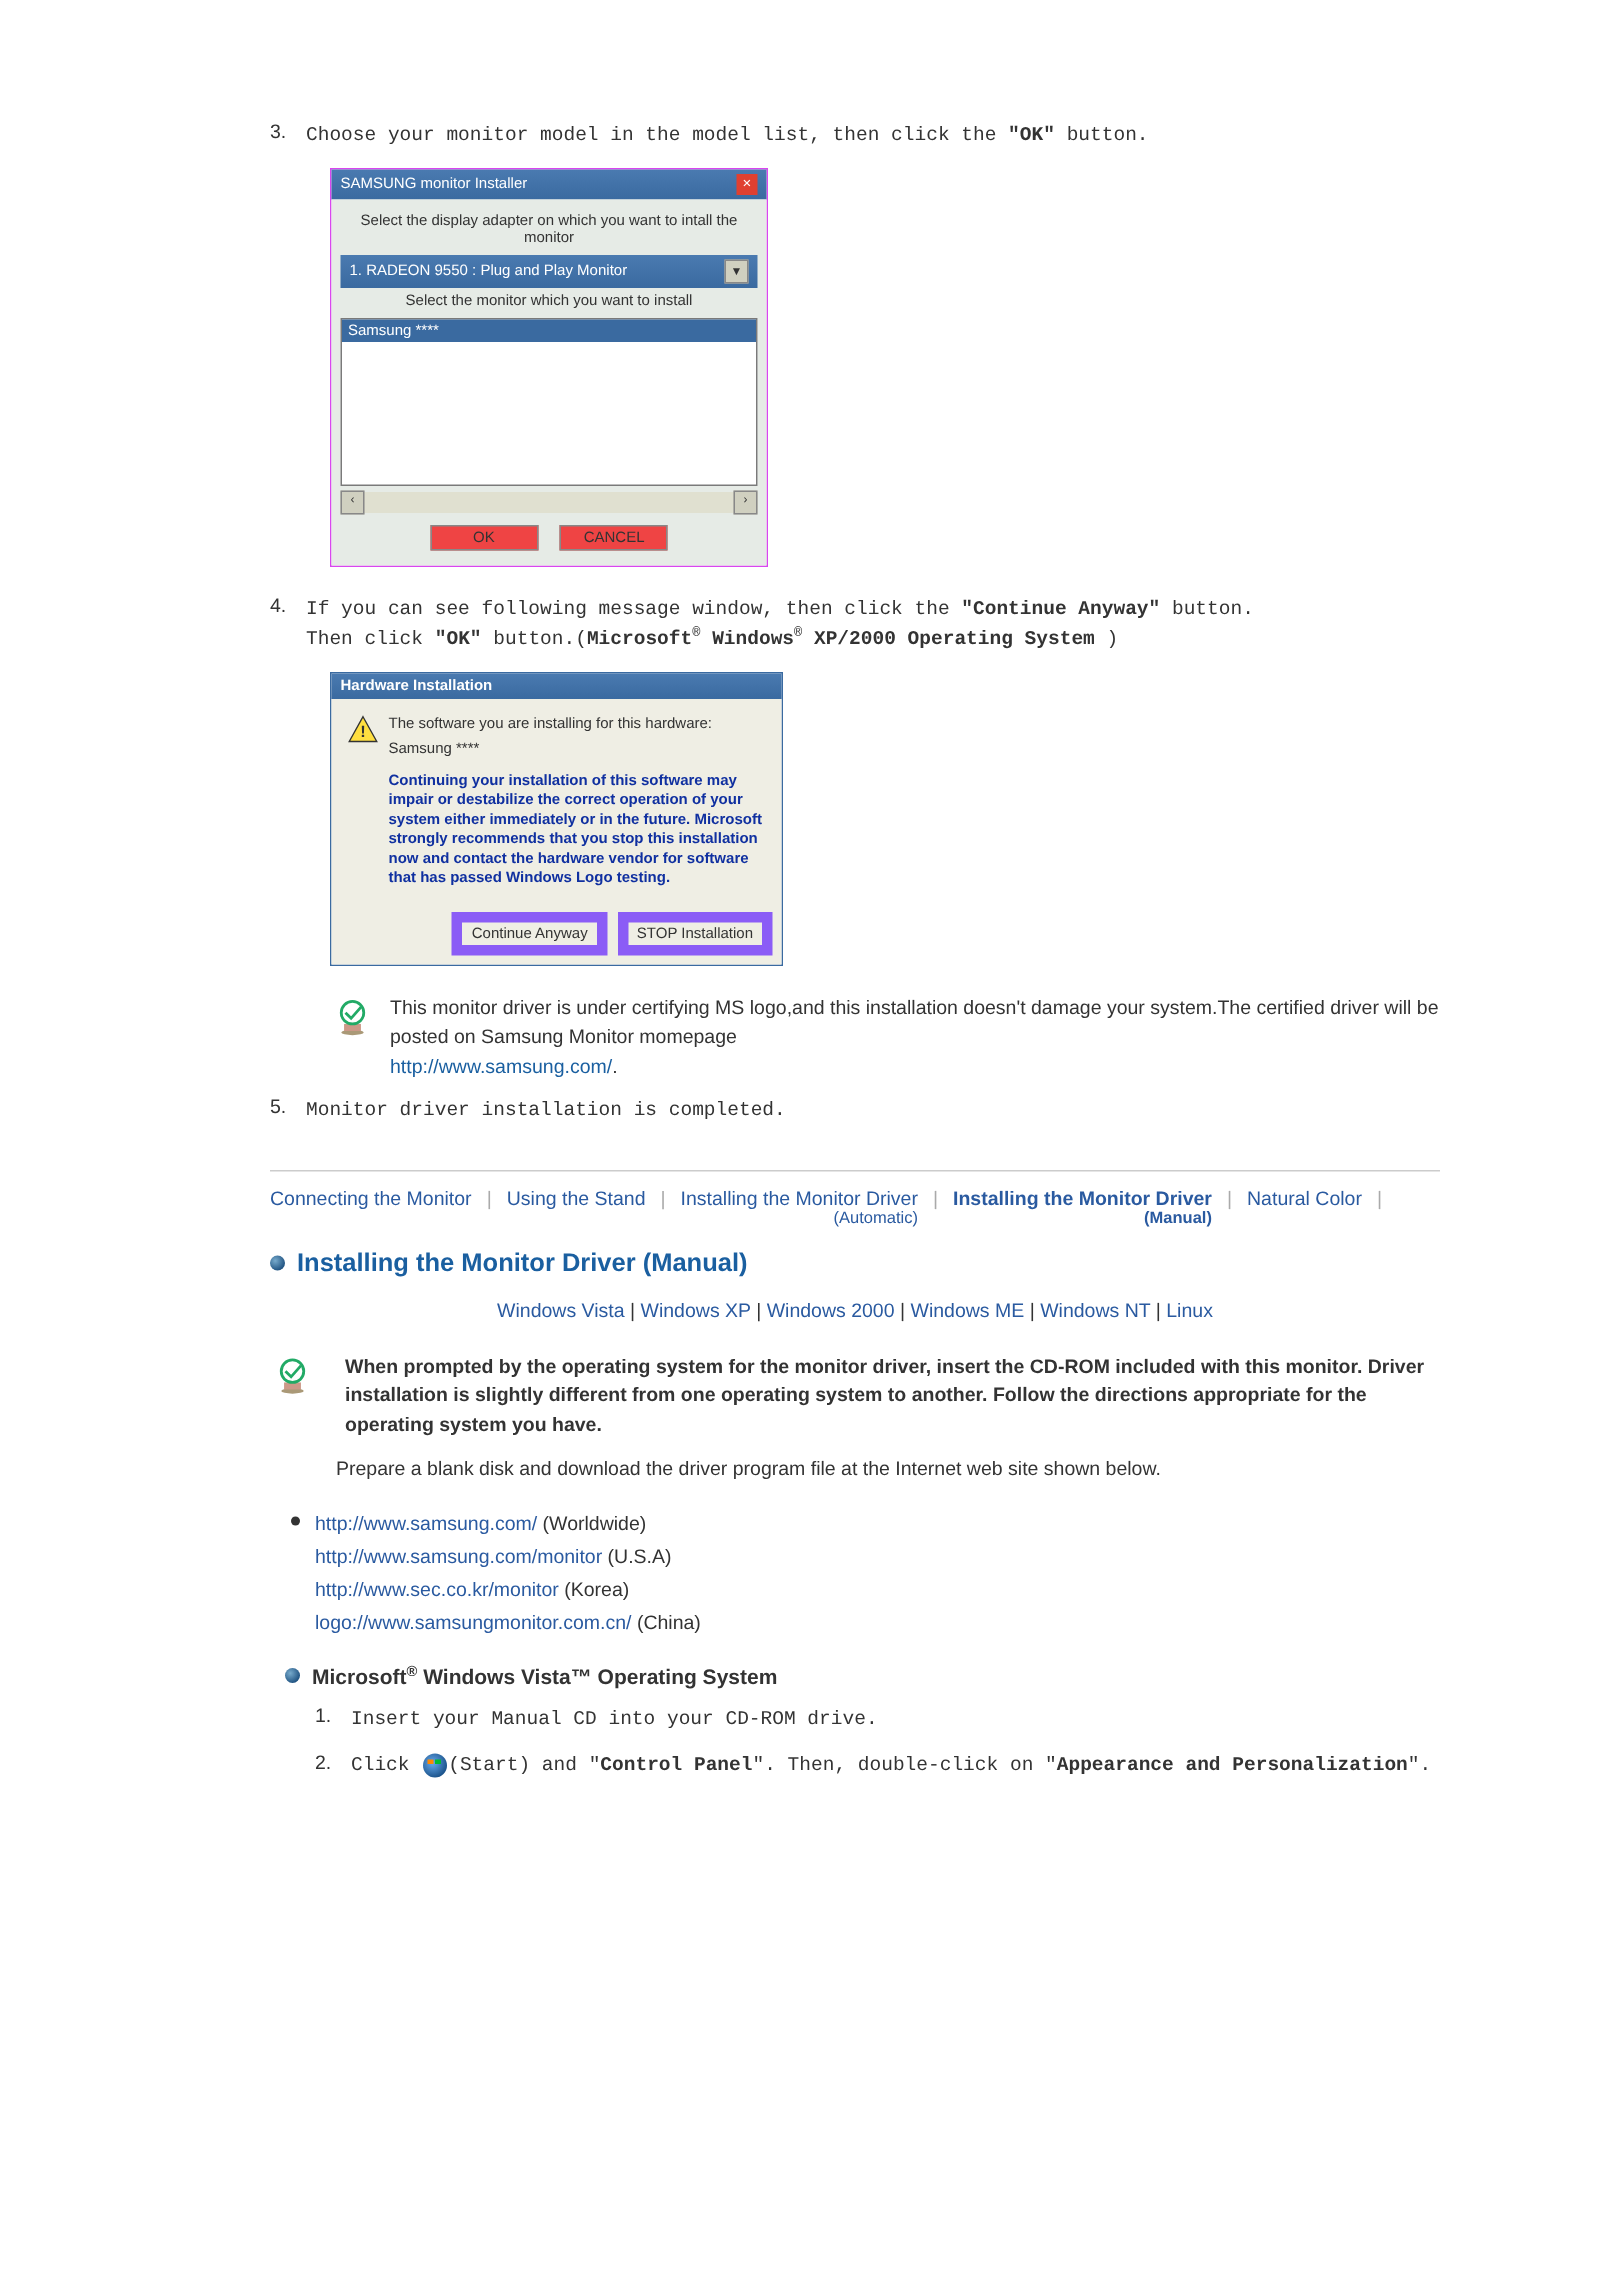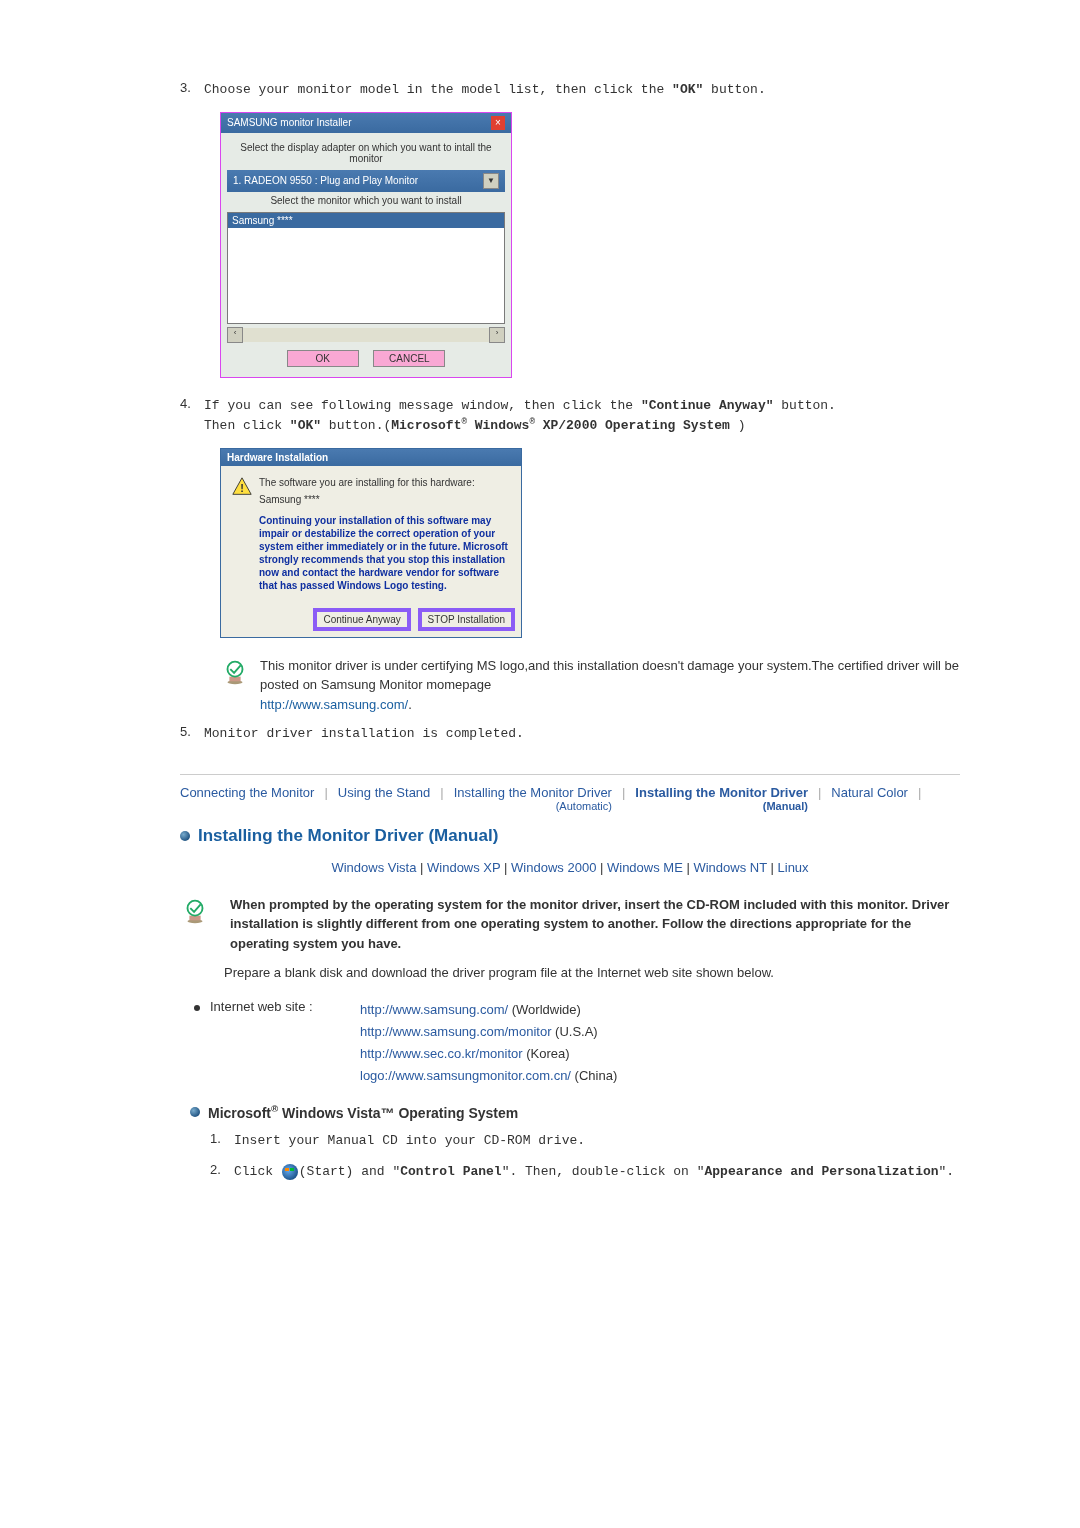--- a/index.html
+++ b/index.html
@@ -106,21 +106,21 @@
   text-align: center;
 }
 .inst-btns {
   text-align: center;
   padding: 8px 0 4px;
 }
 .inst-btn {
   display: inline-block;
   width: 70px;
   padding: 2px 0;
-  background: #f9a8d4;
+  background: #ef4444;
   border: 1px solid #888;
   margin: 0 6px;
   font-size: 10px;
   text-align: center;
 }
 
 
 .hw-dialog {
   width: 300px;
   border: 1px solid #3a6aa0;
@@ -147,21 +147,21 @@
 .hw-text a { color: #1030a0; text-decoration: underline; }
 .hw-btns {
   background: #efeee4;
   text-align: right;
   padding: 6px;
 }
 .hw-btn {
   display: inline-block;
   padding: 2px 6px;
   background: #efeee4;
-  border: 4px solid #8b5cf6;
+  border: 7px solid #8b5cf6;
   font-size: 10px;
   margin-left: 4px;
 }
 
 .note-row {
   display: flex;
   margin: 10px 0 10px 40px;
 }
 .note-icon {
   width: 40px;
@@ -408,21 +408,20 @@
         <path d="M11 14 l4 4 l7 -8" stroke="#2a6" stroke-width="2" fill="none"></path>
       </svg>
     </div>
     <div class="prom-text">When prompted by the operating system for the monitor driver, insert the CD-ROM included with this monitor. Driver installation is slightly different from one operating system to another. Follow the directions appropriate for the operating system you have.</div>
   </div>
 
   <div class="prep-text">Prepare a blank disk and download the driver program file at the Internet web site shown below.</div>
 
   <div class="bullet-row">
     <span class="round-bullet"></span>
-    <span class="label-col">Internet web site :</span>
     <span class="url-block">
       <a>http://www.samsung.com/</a><span> (Worldwide)</span><br>
       <a>http://www.samsung.com/monitor</a><span> (U.S.A)</span><br>
       <a>http://www.sec.co.kr/monitor</a><span> (Korea)</span><br>
       <a>logo://www.samsungmonitor.com.cn/</a><span> (China)</span>
     </span>
   </div>
 
   <div class="sub-head">
     <span class="bullet-dot"></span>

